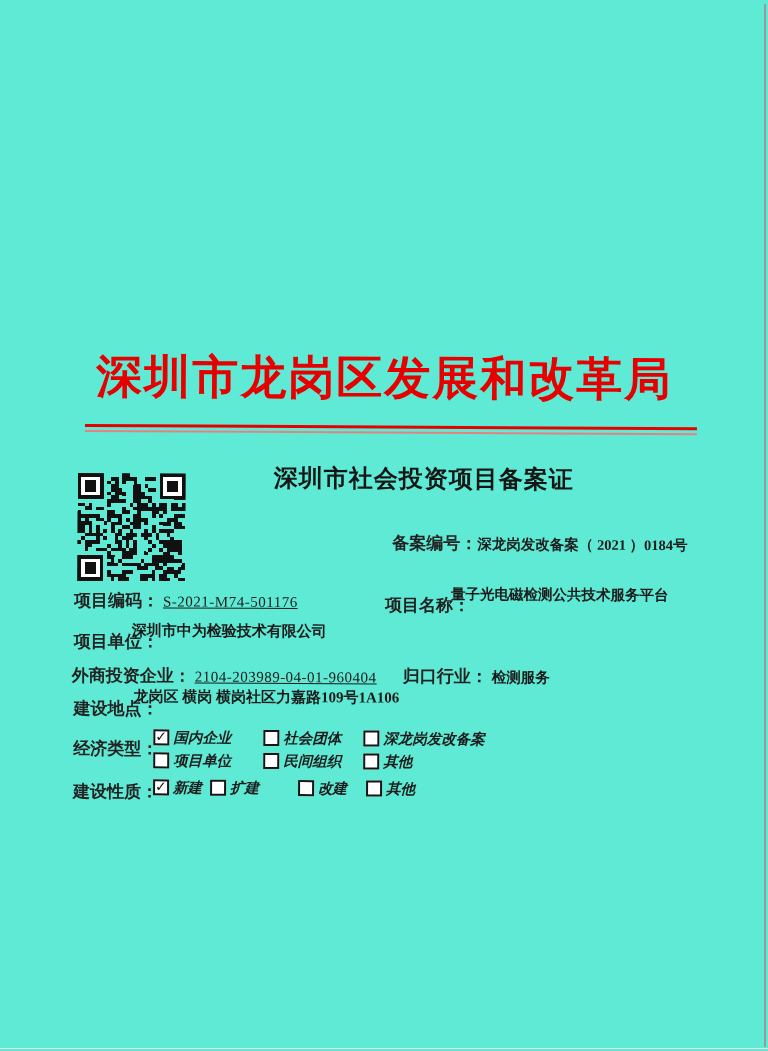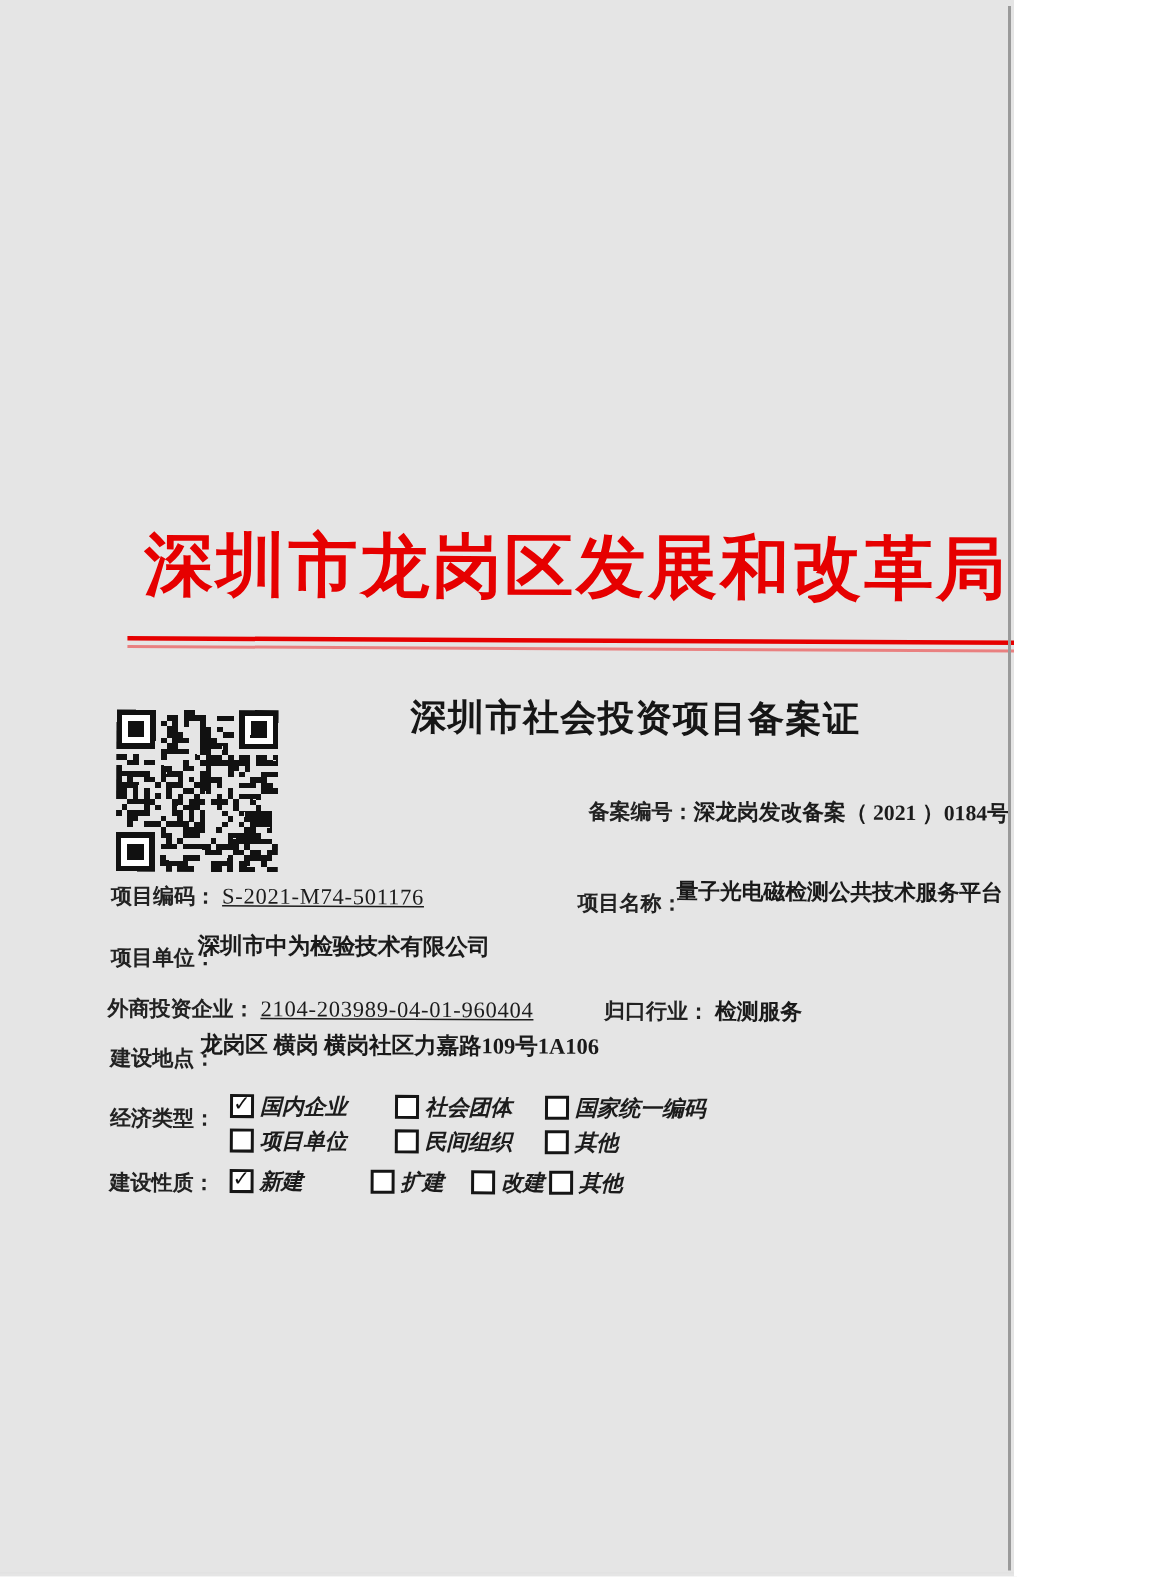--- a/index.html
+++ b/index.html
@@ -2,39 +2,39 @@
 <html style="--accent-red: #e60000; --line2: #e98080; --ink: #1c1c1c;"><head>
 <meta charset="utf-8">
 <style>
   :root{
     --accent-red:#e60000;
     --line2:#e98080;
     --ink:#1c1c1c;
   }
   html,body{margin:0;padding:0;background:#ffffff;}
   .page{
-    position:relative;width:676px;height:1051px;background:#e5e5e5;overflow:hidden;
+    position:relative;width:768px;height:1051px;background:#5eead4;overflow:hidden;
     font-family:"Liberation Serif","DejaVu Serif",serif;color:var(--ink);
   }
   .tilt{position:absolute;inset:0;transform:rotate(0.3deg);transform-origin:90px 420px;}
   .abs{position:absolute;white-space:nowrap;}
   .agency{
     left:0;top:352px;width:768px;text-align:center;
     font-size:46px;font-weight:bold;letter-spacing:2px;color:var(--accent-red);
     line-height:1.1;
   }
   .rule-thick{left:85px;top:424px;width:612px;height:3px;background:var(--accent-red);}
   .rule-thin{left:85px;top:430px;width:612px;height:2px;background:var(--line2);}
   .doc-title{
     left:80px;top:461px;width:688px;text-align:center;
     font-size:24px;font-weight:bold;letter-spacing:1px;color:#161616;
   }
   .qr{left:78px;top:473px;width:108px;height:108px;}
   .record{left:393px;top:530px;font-size:14.5px;font-weight:bold;}
-  .lbl{font-size:14px;font-weight:bold;color:#222;}
+  .lbl{font-size:17px;font-weight:bold;color:#222;}
   .val-num{font-size:15px;font-weight:normal;font-family:"Liberation Serif",serif;letter-spacing:.5px;text-decoration:underline;}
   .val-cjk{font-size:14.5px;font-weight:bold;color:#1a1a1a;}
   .cb{
     display:inline-block;width:12px;height:12px;border:2px solid #151515;
     margin-right:4px;vertical-align:-2px;position:relative;background:#fff;
   }
   .cb .tick{
     position:absolute;left:0px;top:-3px;font-size:14px;font-weight:bold;color:#111;
     visibility:hidden;font-family:"DejaVu Sans",sans-serif;
   }
@@ -417,41 +417,41 @@
 
     <div class="abs lbl" style="left:75px;top:737px;">经济类型：</div>
 
     <div class="abs" style="left:155px;top:728px;">
       <span class="cb checked"><span class="tick">✓</span></span><span class="opt-label">国内企业</span>
     </div>
     <div class="abs" style="left:265px;top:728px;">
       <span class="cb"></span><span class="opt-label">社会团体</span>
     </div>
     <div class="abs" style="left:365px;top:728px;">
-      <span class="cb"></span><span class="opt-label">国家统一编码</span>
+      <span class="cb"></span><span class="opt-label">深龙岗发改备案</span>
     </div>
     <div class="abs" style="left:155px;top:751px;">
       <span class="cb"></span><span class="opt-label">项目单位</span>
     </div>
     <div class="abs" style="left:265px;top:751px;">
       <span class="cb"></span><span class="opt-label">民间组织</span>
     </div>
     <div class="abs" style="left:365px;top:751px;">
       <span class="cb"></span><span class="opt-label">其他</span>
     </div>
 
     <div class="abs lbl" style="left:75px;top:780px;">建设性质：</div>
 
     <div class="abs" style="left:155px;top:778px;">
       <span class="cb checked"><span class="tick">✓</span></span><span class="opt-label">新建</span>
     </div>
-    <div class="abs" style="left:212px;top:778px;margin-left:37px;">
+    <div class="abs" style="left:212px;top:778px;">
       <span class="cb"></span><span class="opt-label">扩建</span>
     </div>
-    <div class="abs" style="left:316px;top:778px;">
+    <div class="abs" style="left:300px;top:778px;">
       <span class="cb"></span><span class="opt-label">改建</span>
     </div>
     <div class="abs" style="left:368px;top:778px;">
       <span class="cb"></span><span class="opt-label">其他</span>
     </div>
 
   </div>
 
   <div class="edge-right"></div>
   <div class="edge-bottom"></div>

